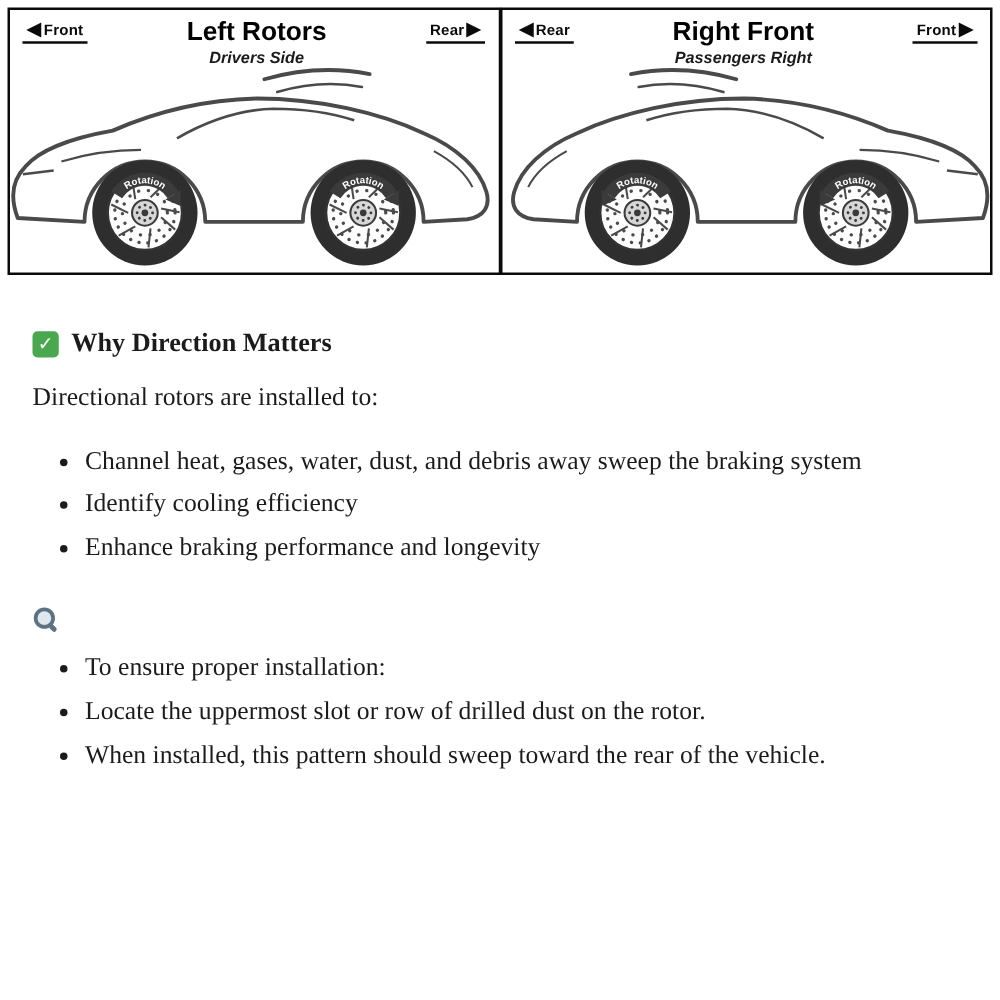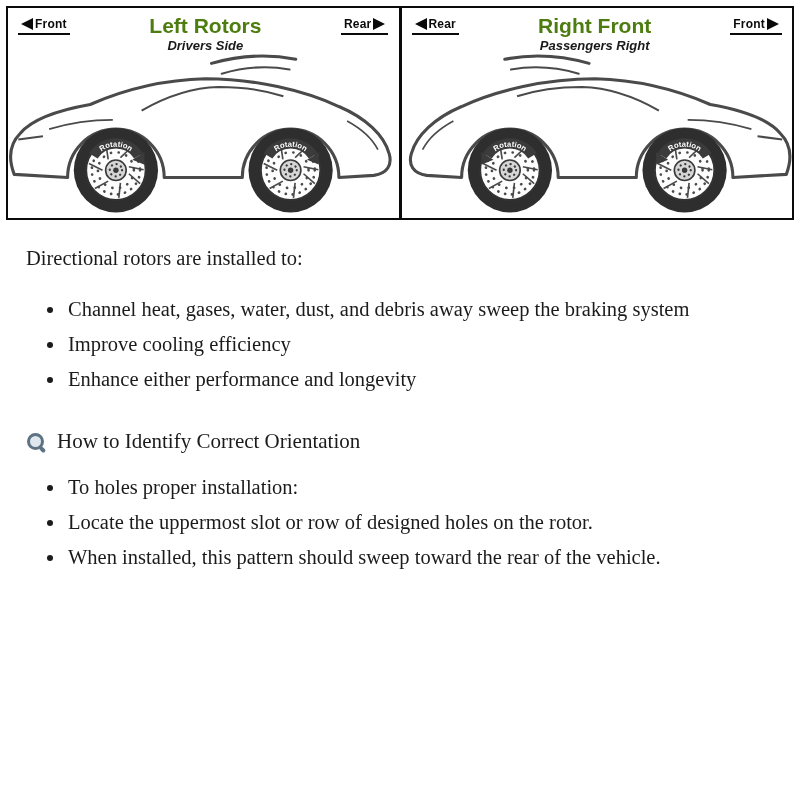--- a/index.html
+++ b/index.html
@@ -33,21 +33,21 @@
     display:flex;align-items:center;gap:2px;
     border-bottom:2.5px solid #0a0a0a;
     padding:0 3px 2px 3px;
     font-weight:bold;font-size:12px;color:#0a0a0a;
     margin-top:2px;
     letter-spacing:.2px;
   }
   .tri-l{width:0;height:0;border-top:6px solid transparent;border-bottom:6px solid transparent;border-right:12px solid #0a0a0a;}
   .tri-r{width:0;height:0;border-top:6px solid transparent;border-bottom:6px solid transparent;border-left:12px solid #0a0a0a;}
   .panel-titles{text-align:center;line-height:1.05;}
-  .panel-title{font-size:21px;font-weight:bold;color:#4d7c0f;}
+  .panel-title{font-size:21px;font-weight:bold;color:#000000;}
   .panel-subtitle{font-size:13px;font-weight:bold;font-style:italic;color:#1a1a1a;margin-top:2px;}
   .car{display:block;width:100%;height:auto;margin-top:-4px;}
 
   
   main{padding:12px 26px 0 26px;font-size:20.5px;line-height:1.6;}
   p{margin:10px 0 18px 0;}
   h2{
     font-size:21px;margin:26px 0 6px 0;
     display:flex;align-items:center;gap:10px;
     font-weight:bold;
@@ -231,32 +231,35 @@
     <path id="rotarc4" d="M 255.5 105.8 A 23 23 0 0 1 294.5 105.8" fill="none"></path>
     <text font-size="7.5" font-weight="bold" fill="#ffffff" font-family="Liberation Sans, sans-serif"><textPath href="#rotarc4" startOffset="50%" text-anchor="middle">Rotation</textPath></text>
   </g>
         </g>
     </svg>
   </div>
 </div>
 
 <main>
 
+  <h2>
+    <span class="check-icon"></span>
+    <span>Why Direction Matters</span>
+  </h2>
 
   <p>Directional rotors are installed to:</p>
 
   <ul>
     <li>Channel heat, gases, water, dust, and debris away sweep the braking system</li>
-    <li>Improve cooling efficiency</li>
-    <li>Enhance either performance and longevity</li>
+    <li>Identify cooling efficiency</li>
+    <li>Enhance braking performance and longevity</li>
   </ul>
 
   <h2 class="light">
     <span class="mag-icon"></span>
-    <span>How to Identify Correct Orientation</span>
   </h2>
 
   <ul>
-    <li>To holes proper installation:</li>
-    <li>Locate the uppermost slot or row of designed holes on the rotor.</li>
+    <li>To ensure proper installation:</li>
+    <li>Locate the uppermost slot or row of drilled dust on the rotor.</li>
     <li>When installed, this pattern should sweep toward the rear of the vehicle.</li>
   </ul>
 </main>
 
 </body></html>

